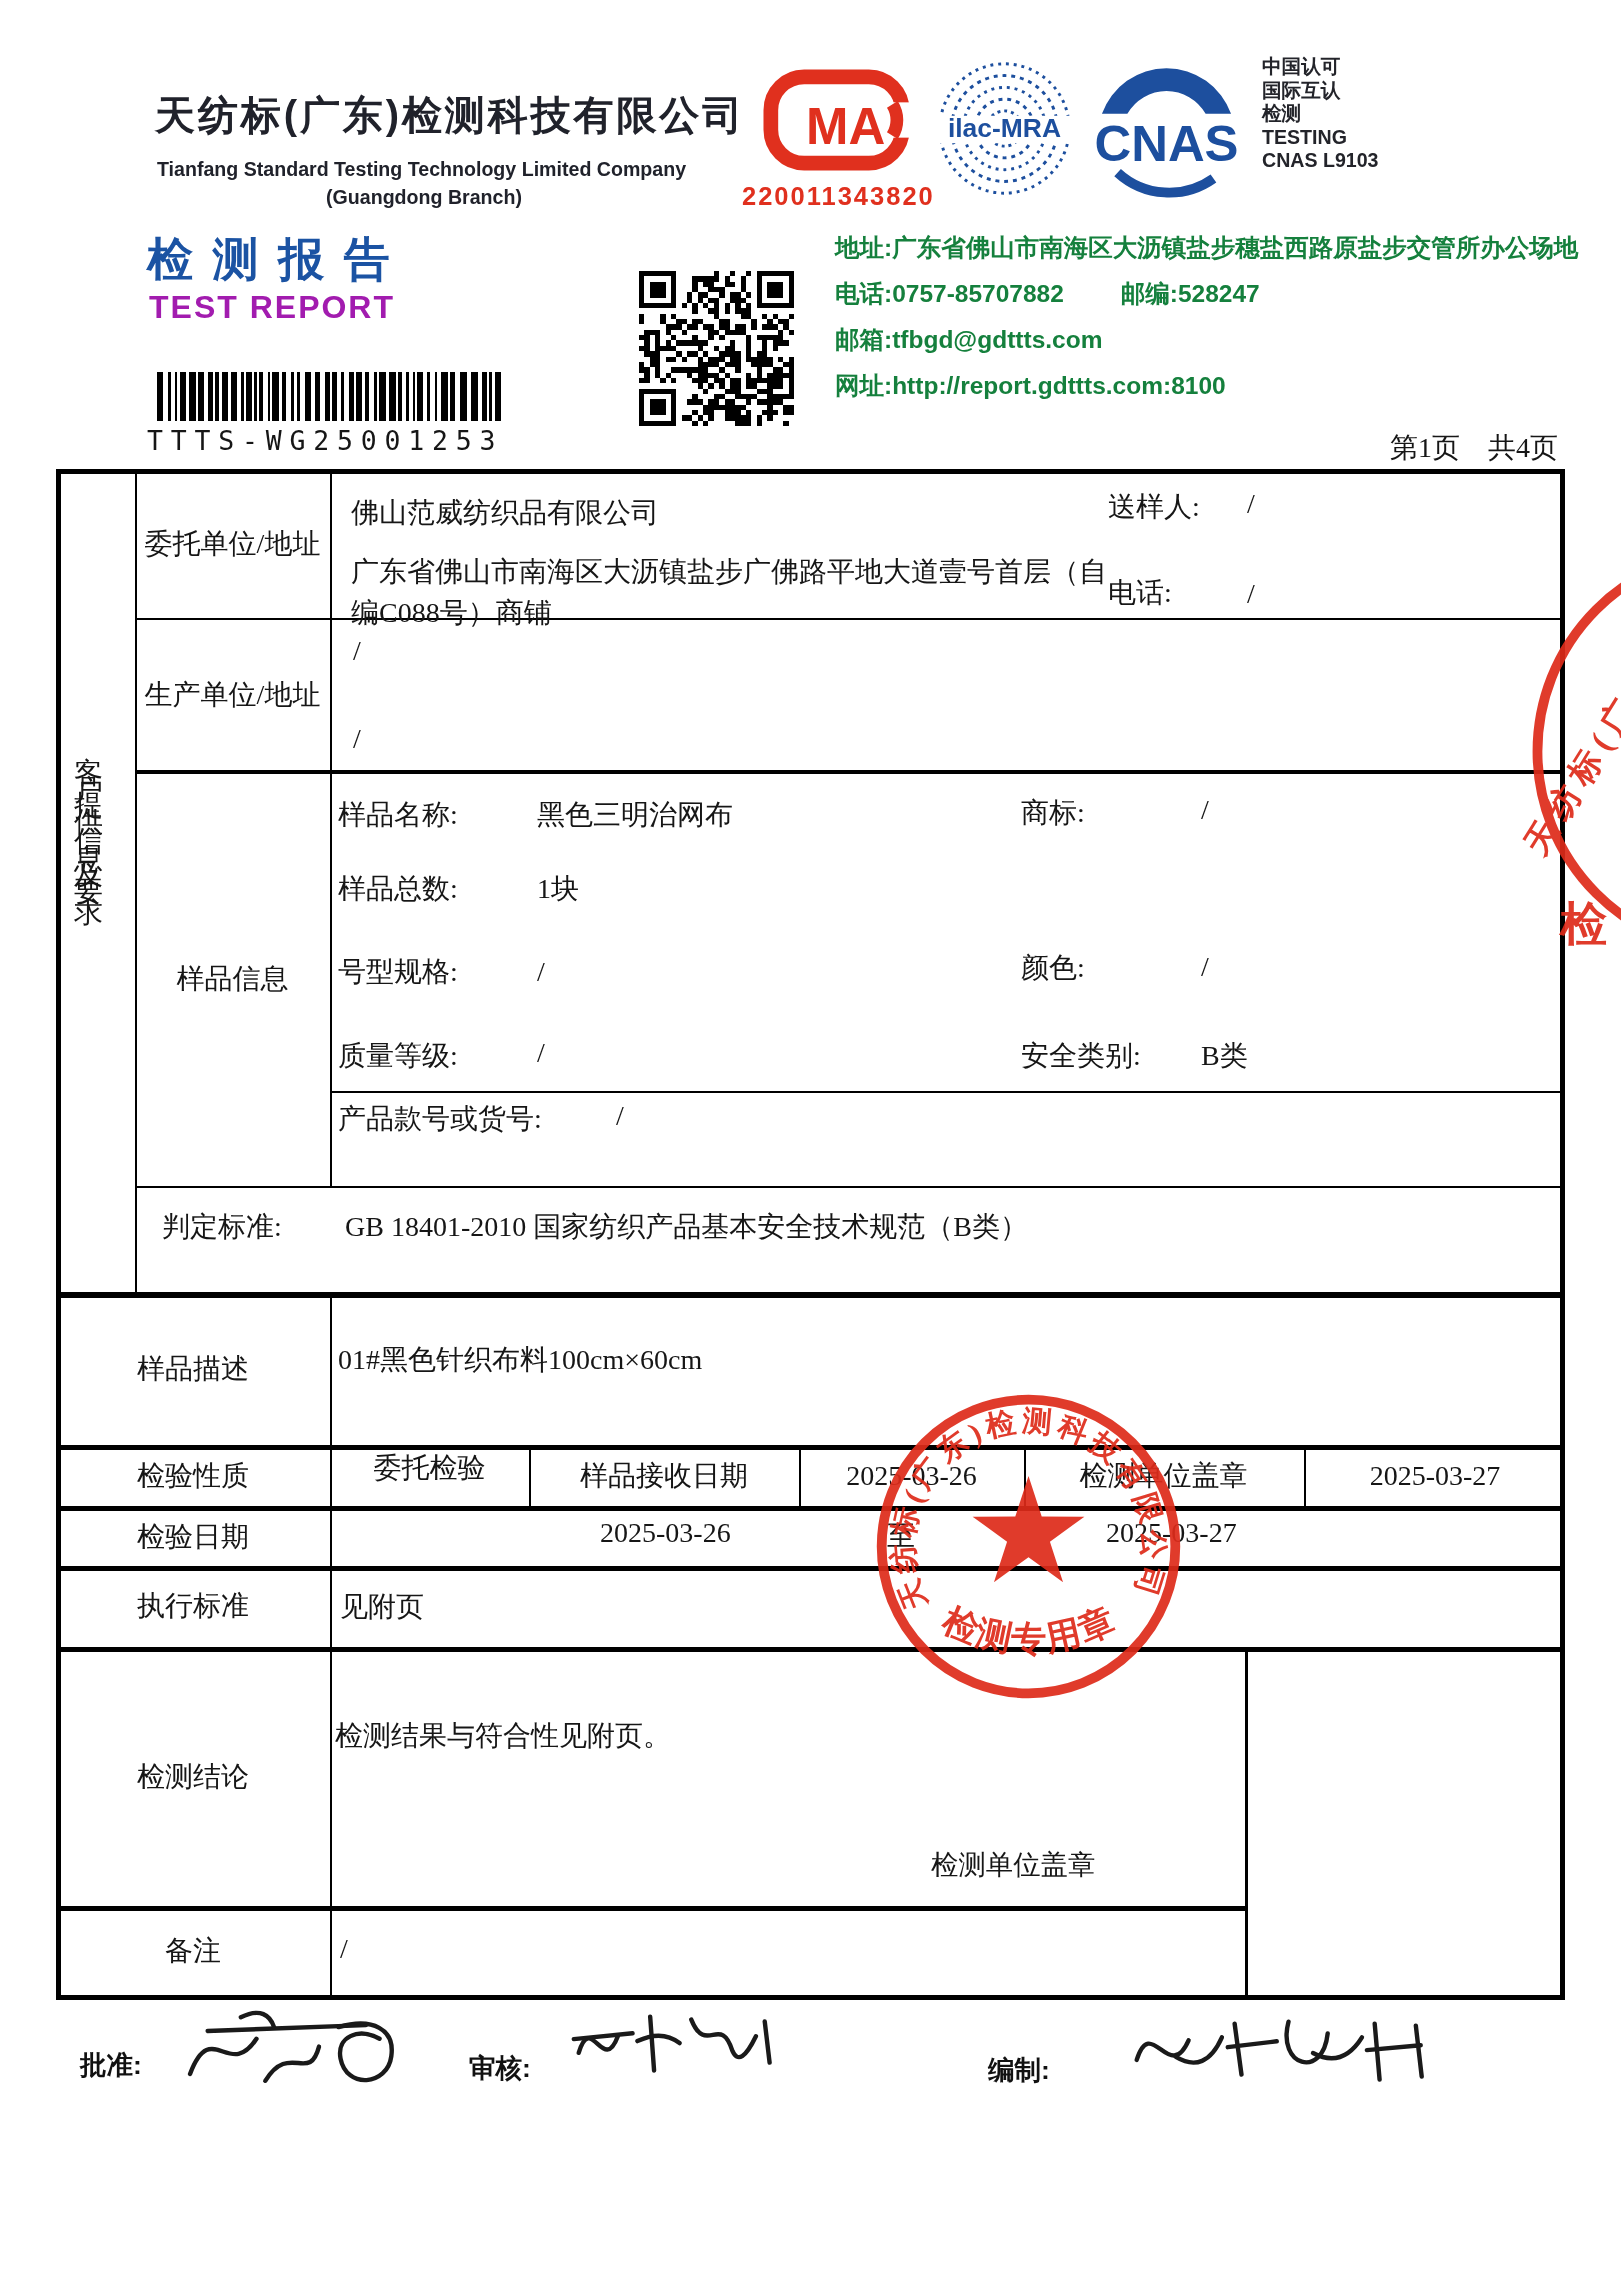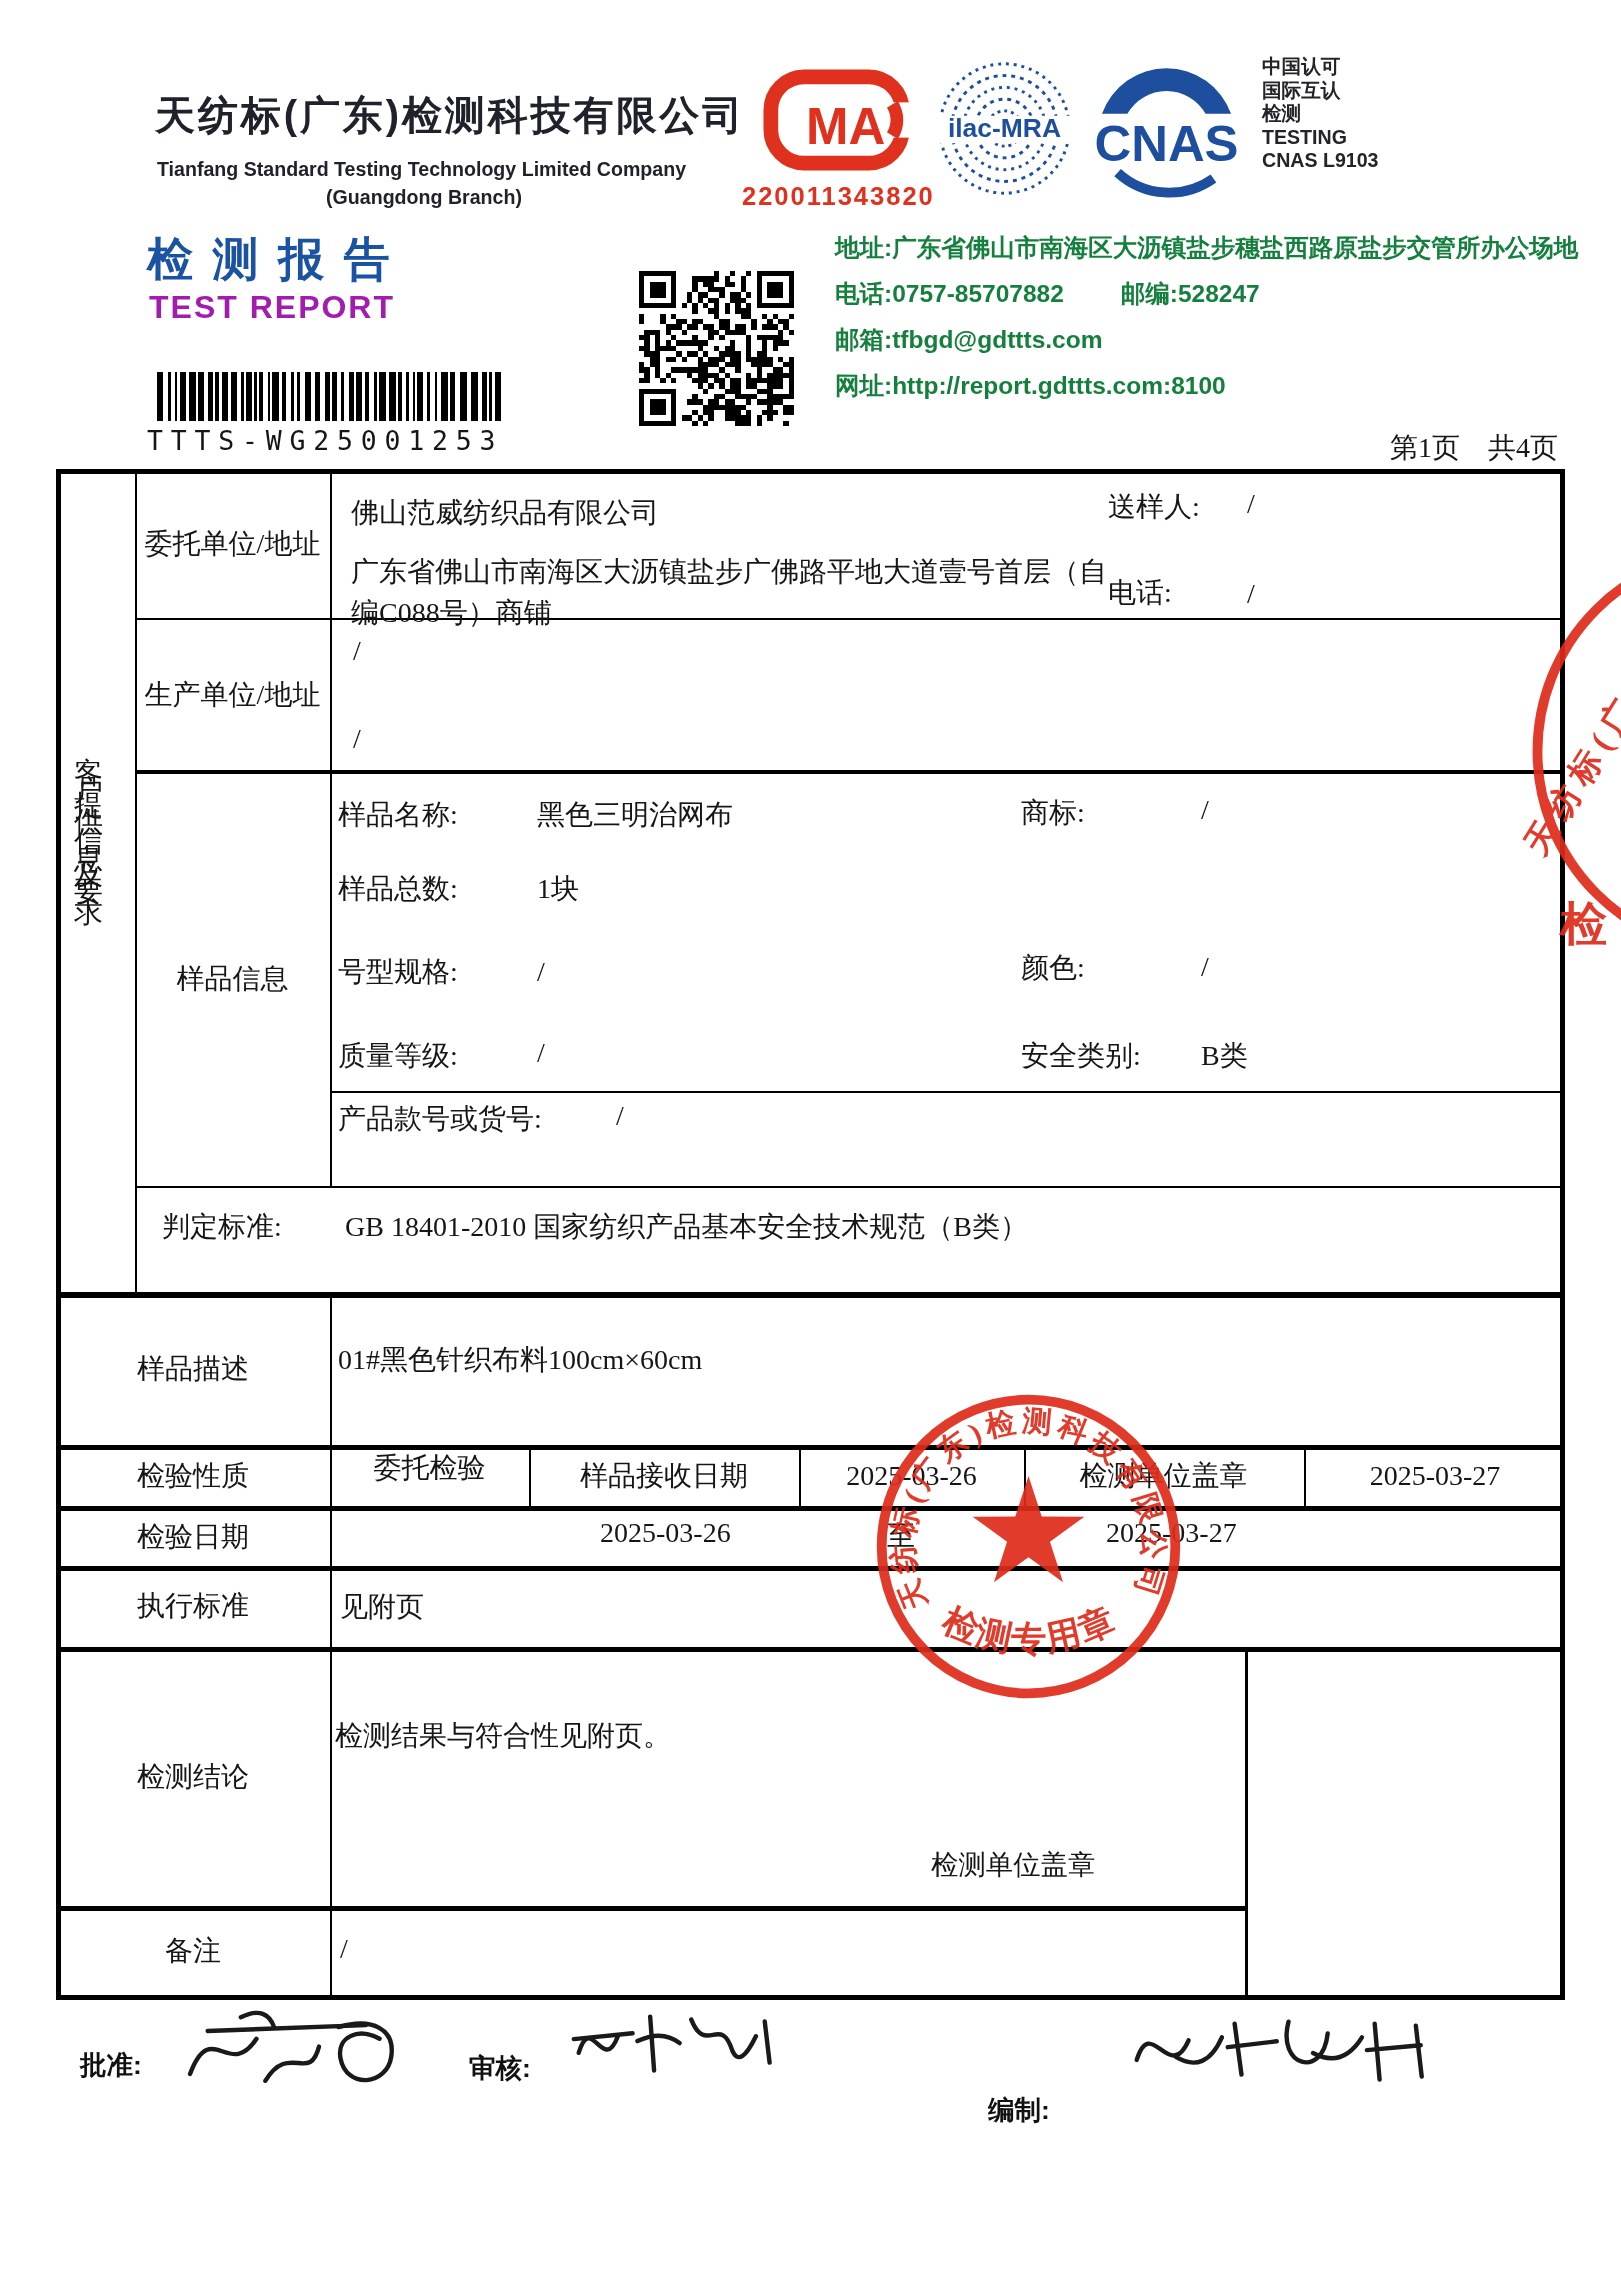--- a/index.html
+++ b/index.html
@@ -79,21 +79,21 @@
   #standard-v{left:340px;top:1588px;}
   #conclusion-v{left:335px;top:1717px;}
   #stamp-caption{left:931px;top:1847px;font-size:27.4px;}
   #remark-v{left:340px;top:1933px;}
 
   
   .sig-label{position:absolute;font-weight:700;font-size:26.5px;z-index:20;
              font-family:"Liberation Sans","DejaVu Sans",sans-serif;color:#111;}
   #approve-label{left:80px;top:2047px;}
   #review-label{left:469px;top:2050px;}
-  #prepare-label{left:988px;top:2052px;margin-top:40px;}
+  #prepare-label{left:988px;top:2052px;}
   #sig1{left:172px;top:1988px;} #sig2{left:564px;top:1992px;} #sig3{left:1122px;top:1996px;}
   .sig path{fill:none;stroke:#1a1a1a;stroke-width:4.5;stroke-linecap:round;stroke-linejoin:round;}
 
   
   #stamp-center{left:867px;top:1380px;z-index:50;opacity:.92;}
   #stamp-edge{left:1513px;top:534px;width:108px;height:436px;overflow:hidden;z-index:50;opacity:.92;position:absolute;}
 </style>
 </head>
 <body>
 

